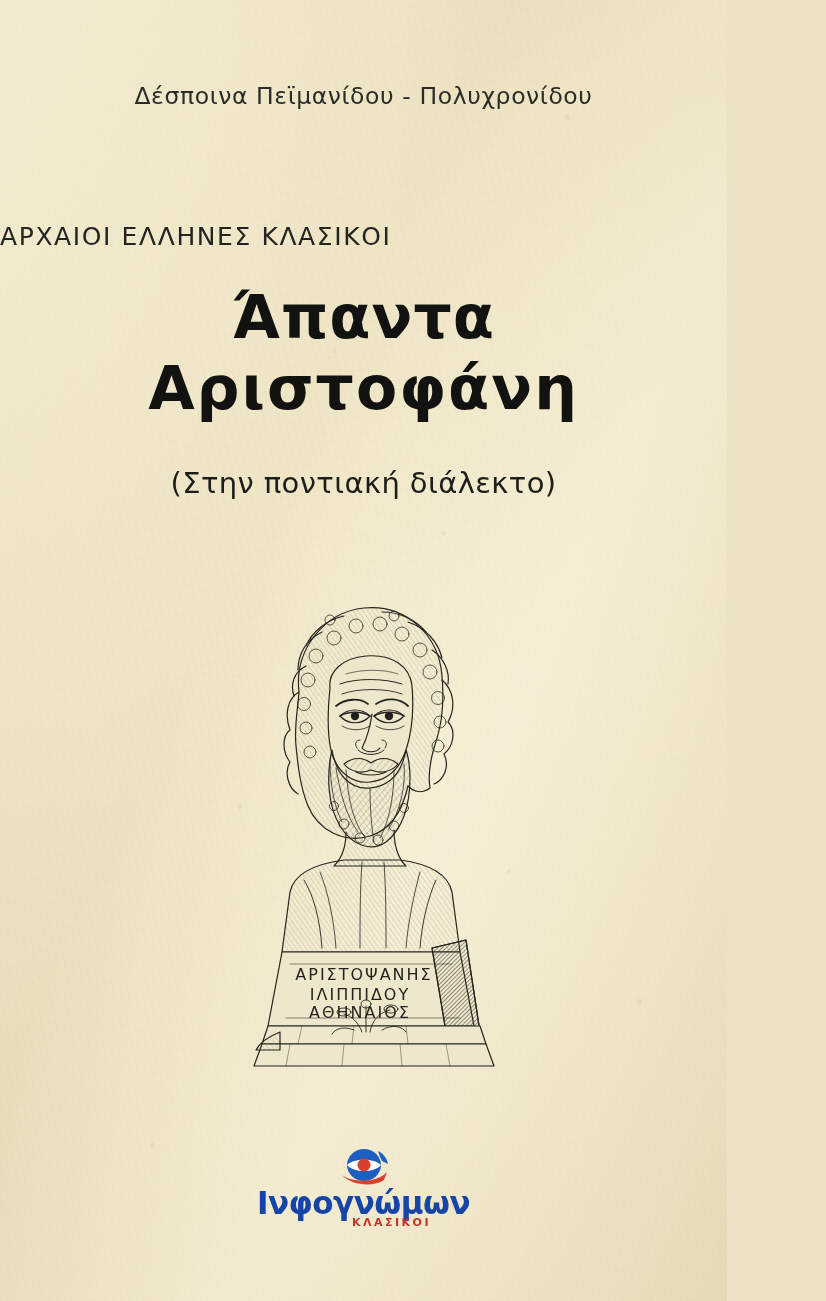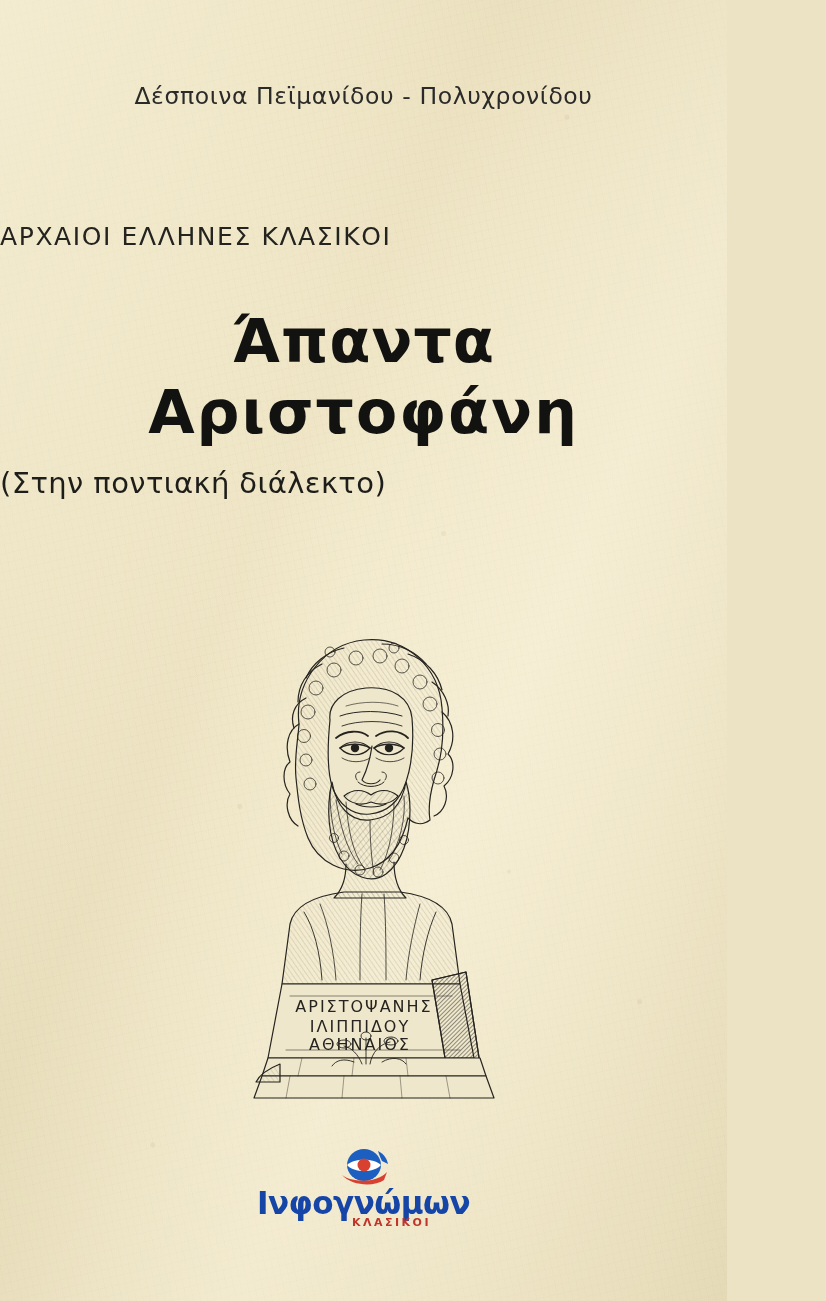--- a/index.html
+++ b/index.html
@@ -62,49 +62,48 @@
   }
 
   
   .title-block {
     position: absolute;
     top: 282px;
     left: 0;
     width: 100%;
     text-align: center;
     color: #121210;
-    margin-top: 24px;
   }
   .title-line {
     font-size: 60px;
     font-weight: 700;
     line-height: 1.18;
     letter-spacing: 1px;
   }
   .title-line.second {
     letter-spacing: 2px;
     text-align: center;
   }
 
   
   .subtitle {
     position: absolute;
     top: 466px;
     left: 0;
     width: 100%;
-    text-align: left;
+    text-align: center;
     font-size: 29px;
     color: #1d1d1a;
     letter-spacing: 0.4px;
   }
 
   
   .illustration {
     position: absolute;
-    top: 612px;
+    top: 580px;
     left: 50%;
     transform: translateX(-50%);
     width: 340px;
     height: 510px;
   }
   .illustration svg {
     display: block;
     width: 100%;
     height: 100%;
   }

